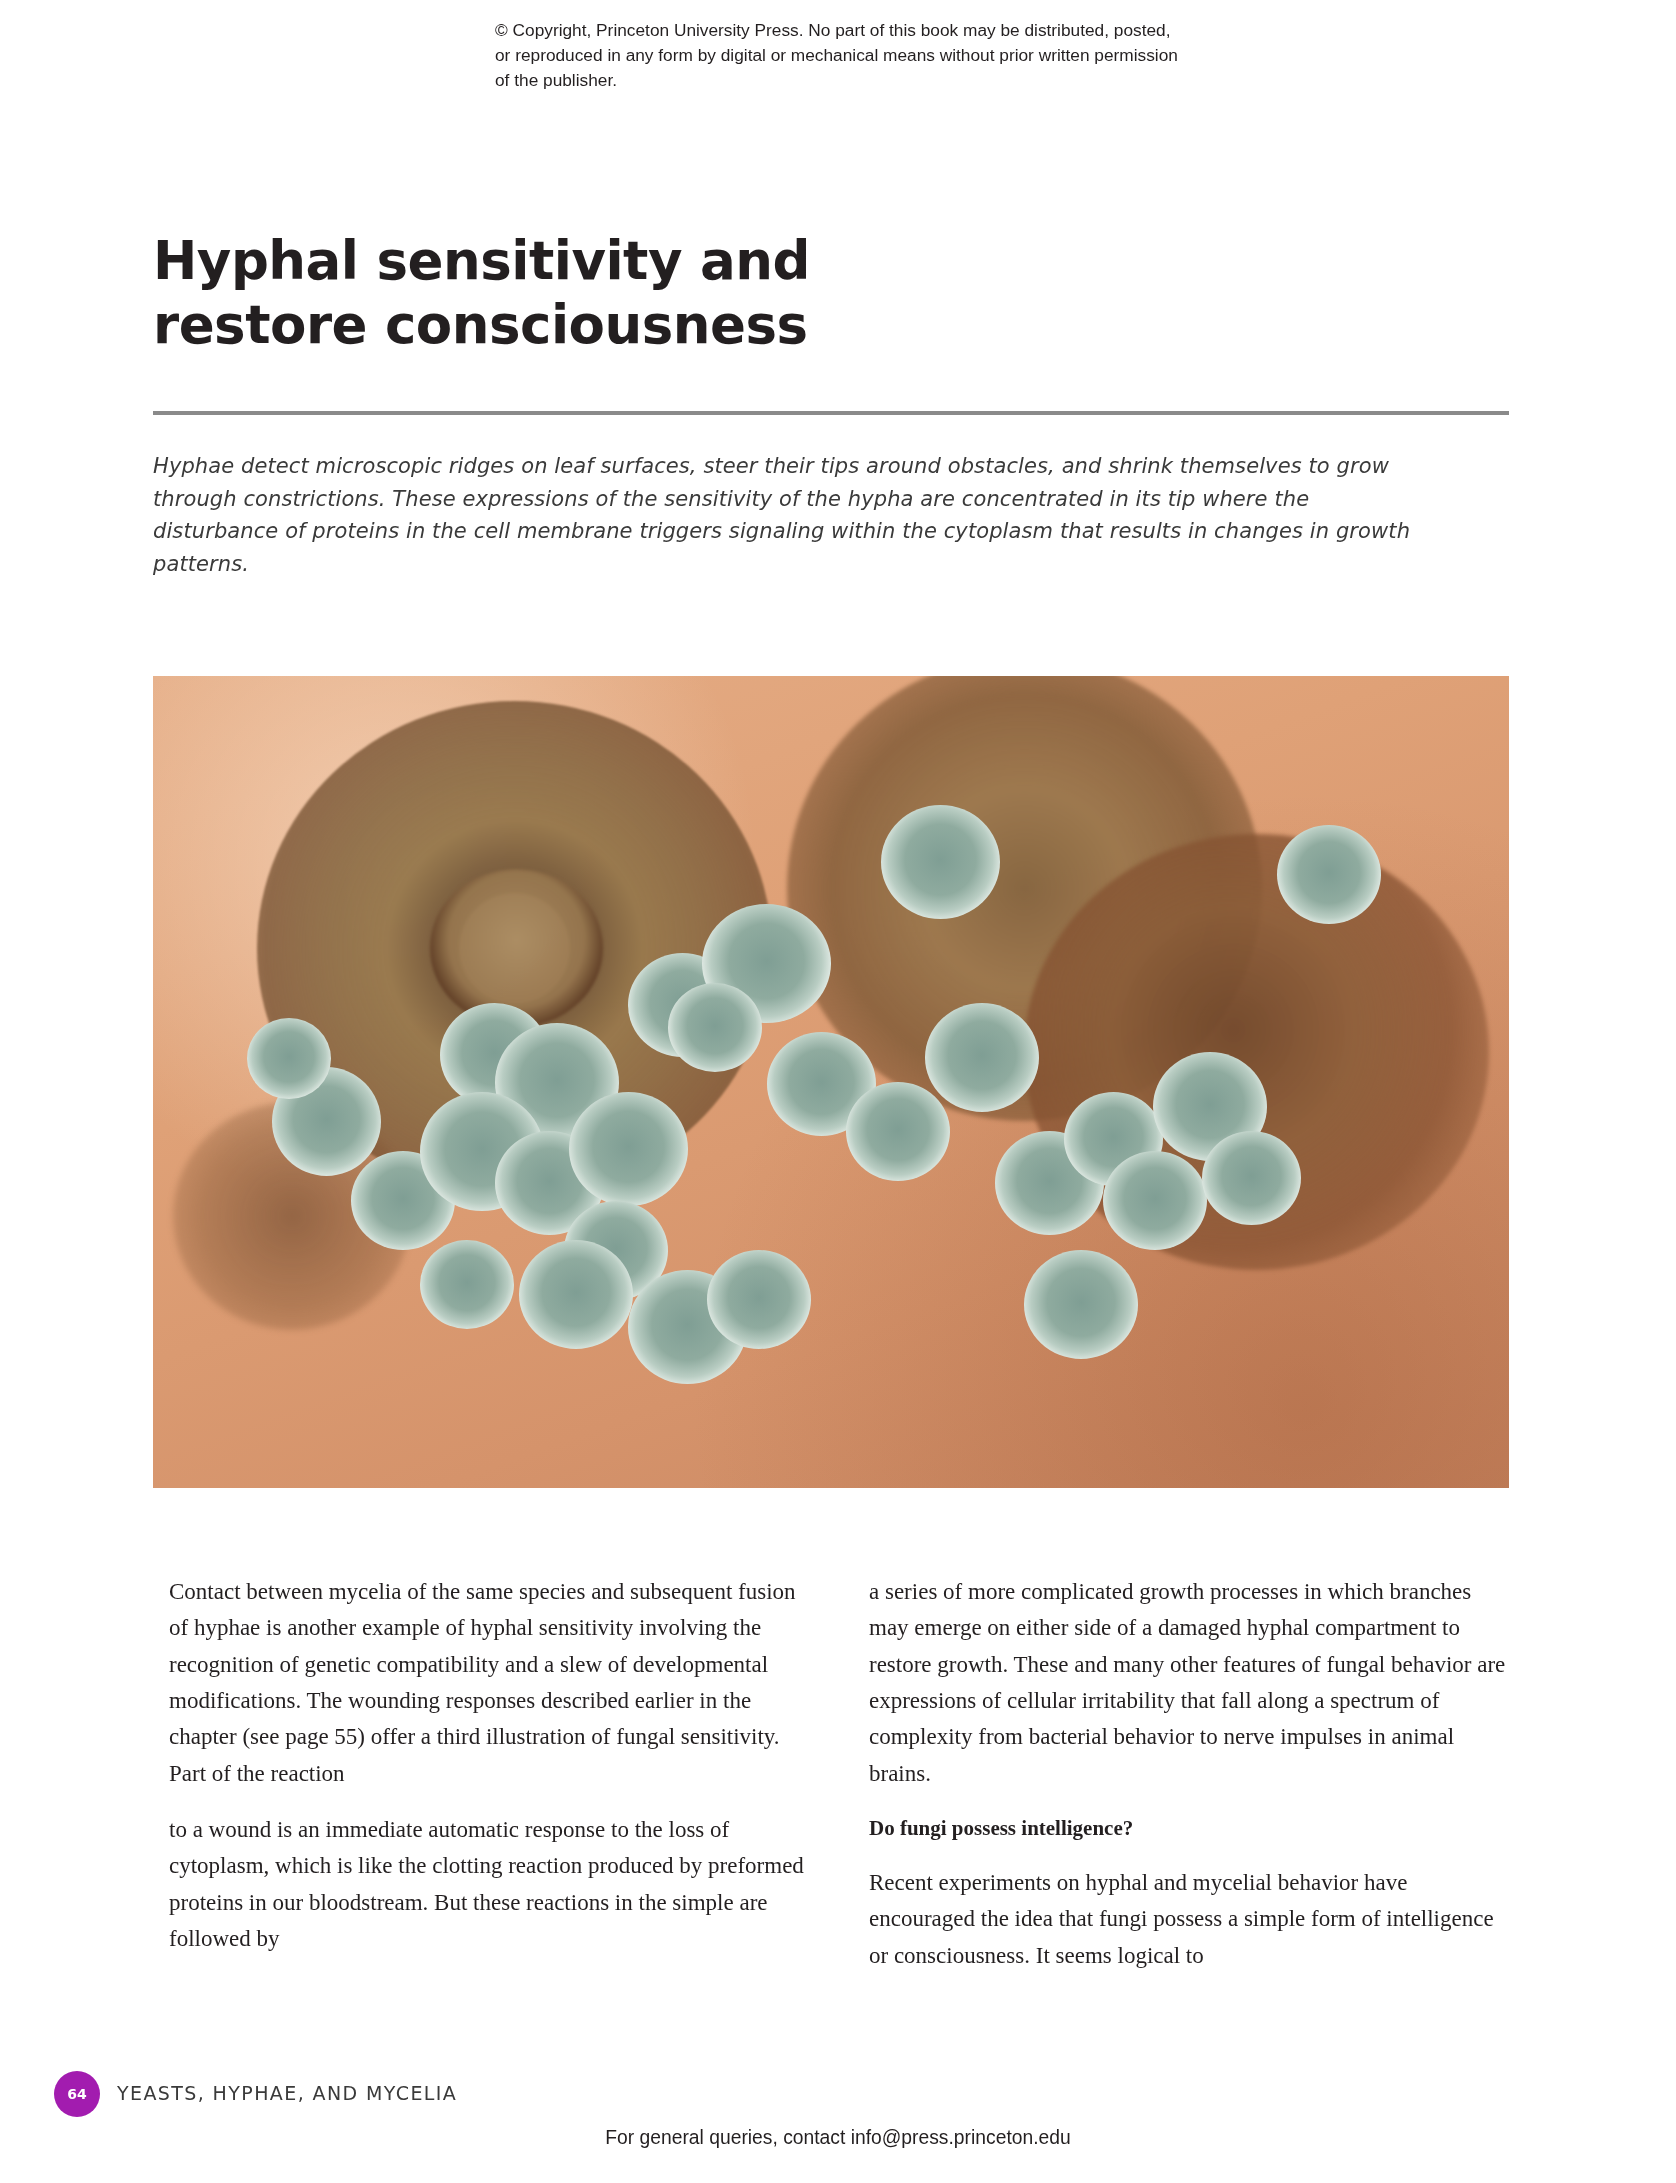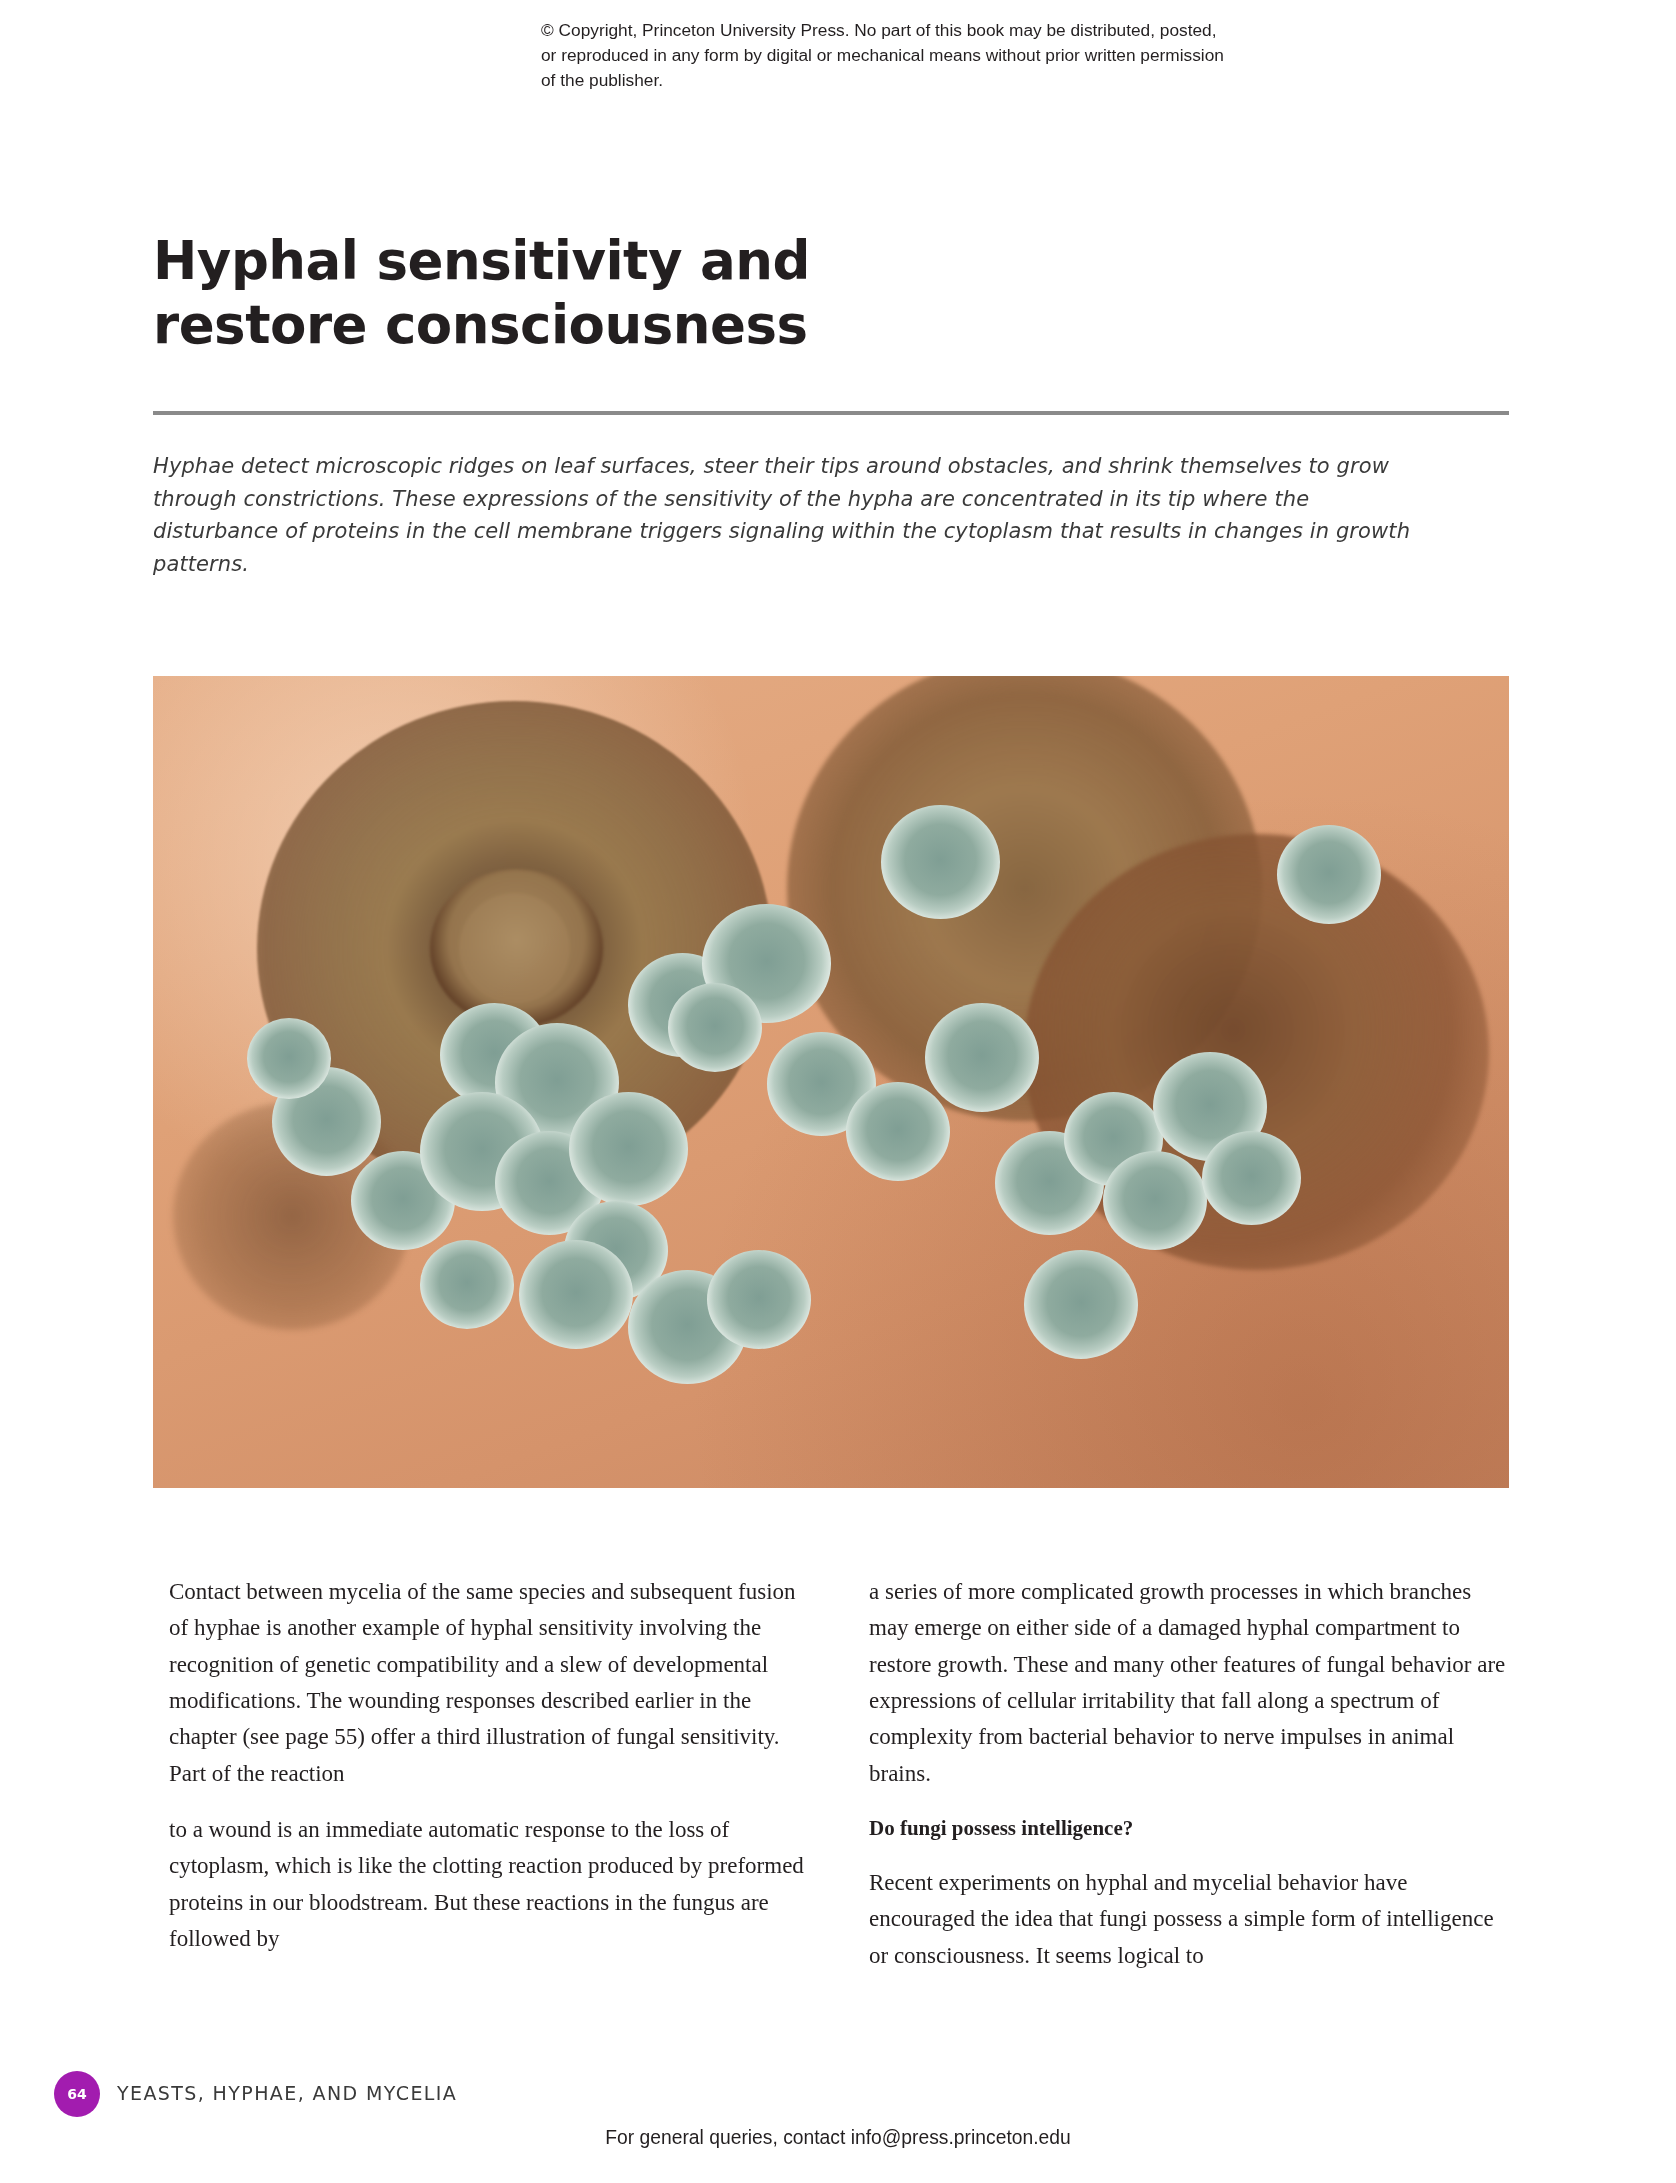--- a/index.html
+++ b/index.html
@@ -25,21 +25,20 @@
   .copyright {
     position: absolute;
     left: 495px;
     top: 18px;
     width: 693px;
     font-family: "Liberation Sans", sans-serif;
     font-size: 17.3px;
     line-height: 1.45;
     color: #231f20;
     text-align: left;
-    margin-left: 46px;
   }
 
   
   .title {
     position: absolute;
     left: 153px;
     top: 193px;
     width: 1089px;
     font-family: "DejaVu Sans", sans-serif;
     font-weight: bold;
@@ -280,21 +279,21 @@
     <div class="colony-green" style="left:1000px; top:376px; width:114px; height:109px;"></div>
     <div class="colony-green" style="left:1049px; top:455px; width:99px; height:94px;"></div>
     <div class="colony-green" style="left:871px; top:574px; width:114px; height:109px;"></div>
     <div class="colony-green" style="left:1124px; top:149px; width:104px; height:99px;"></div>
     <div class="colony-green" style="left:267px; top:564px; width:94px; height:89px;"></div>
     <div class="colony-green" style="left:94px; top:342px; width:84px; height:81px;"></div>
   </div>
 
   <div class="col col-left">
     <p>Contact between mycelia of the same species and subsequent fusion of hyphae is another example of hyphal sensitivity involving the recognition of genetic compatibility and a slew of developmental modifications. The wounding responses described earlier in the chapter (see page 55) offer a third illustration of fungal sensitivity. Part of the reaction</p>
-    <p>to a wound is an immediate automatic response to the loss of cytoplasm, which is like the clotting reaction produced by preformed proteins in our bloodstream. But these reactions in the fungus are followed by</p>
+    <p>to a wound is an immediate automatic response to the loss of cytoplasm, which is like the clotting reaction produced by preformed proteins in our bloodstream. But these reactions in the simple are followed by</p>
   </div>
 
   <div class="col col-right">
     <p>a series of more complicated growth processes in which branches may emerge on either side of a damaged hyphal compartment to restore growth. These and many other features of fungal behavior are expressions of cellular irritability that fall along a spectrum of complexity from bacterial behavior to nerve impulses in animal brains.</p>
     <p class="subhead">Do fungi possess intelligence?</p>
     <p>Recent experiments on hyphal and mycelial behavior have encouraged the idea that fungi possess a simple form of intelligence or consciousness. It seems logical to</p>
   </div>
 
   <div class="folio">64</div>
   <div class="running-head">YEASTS, HYPHAE, AND MYCELIA</div>

